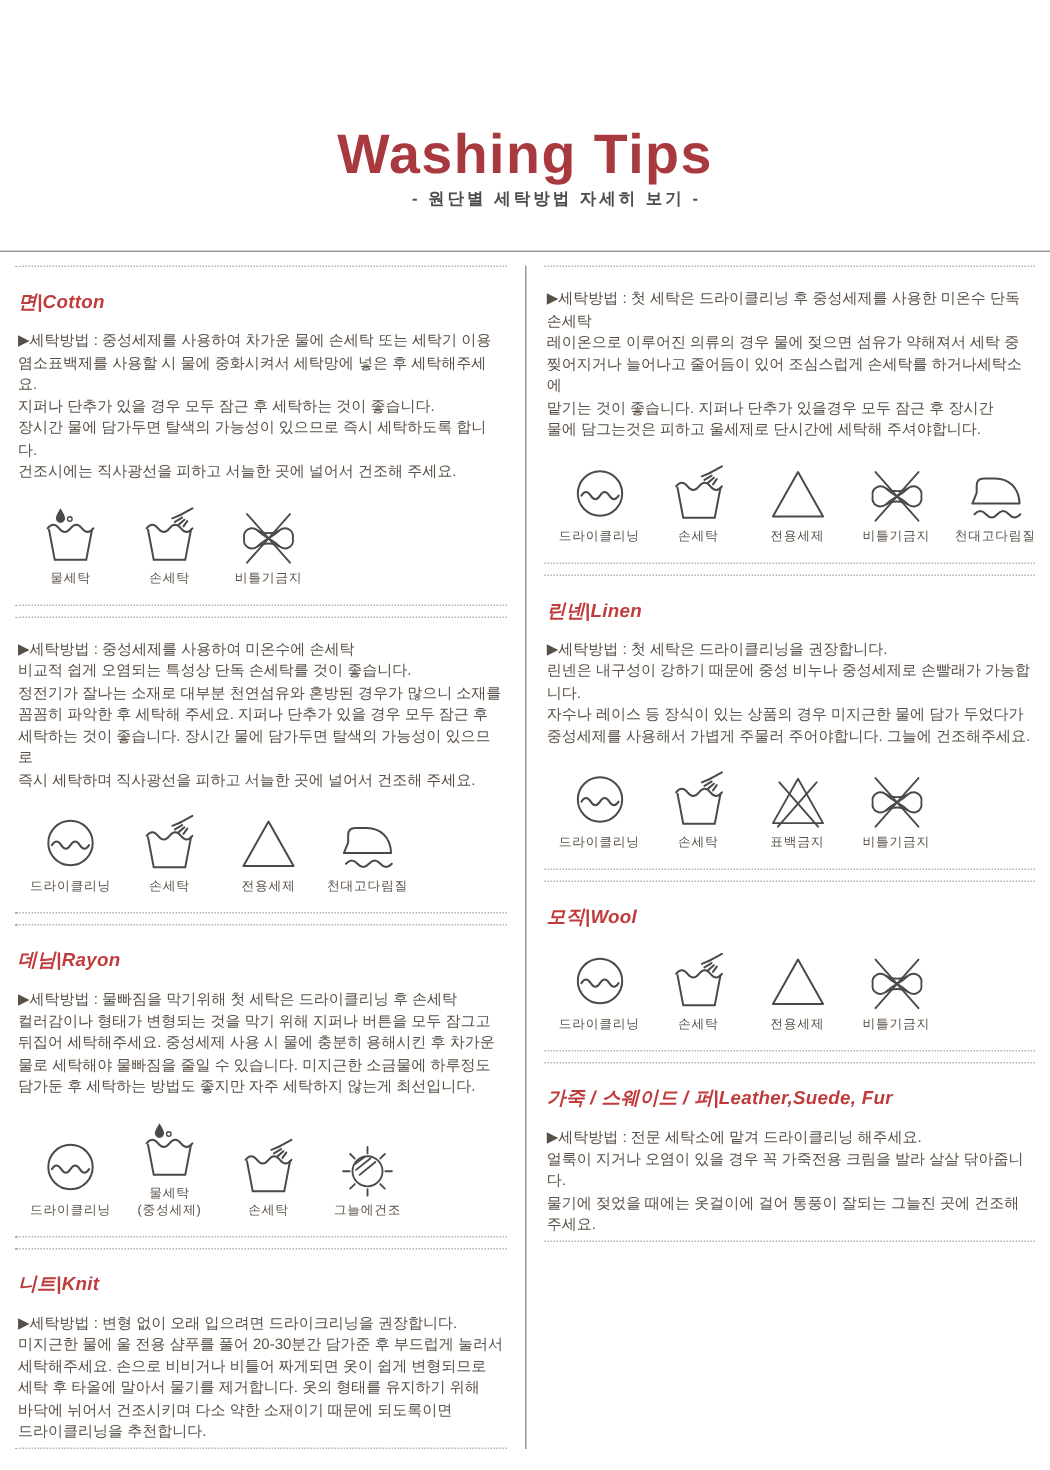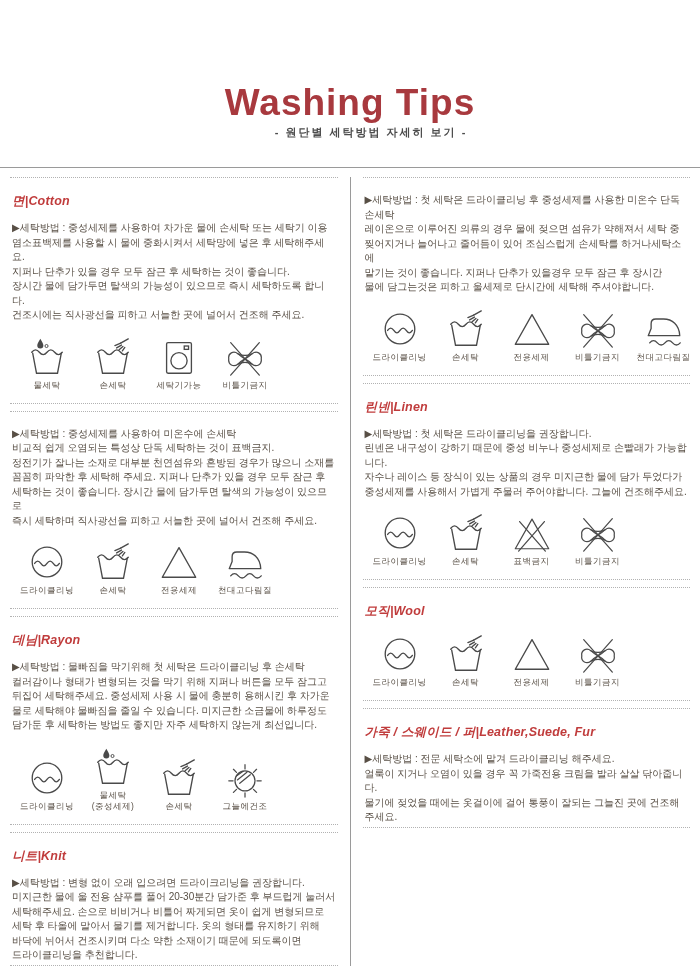--- a/index.html
+++ b/index.html
@@ -130,36 +130,30 @@
             <div class="cl">물세탁</div>
           </div>
           <div class="cell">
             <svg>
                 <use href="#sym-hand-wash"></use>
               </svg>
             <div class="cl">손세탁</div>
           </div>
           <div class="cell">
             <svg>
-                <use href="#sym-machine-wash"></use>
-              </svg>
-            <div class="cl">세탁기가능</div>
-          </div>
-          <div class="cell">
-            <svg>
                 <use href="#sym-no-wring"></use>
               </svg>
             <div class="cl">비틀기금지</div>
           </div>
         </div>
       </div>
 
       <div class="section">
         <p class="method">▶세탁방법 : 중성세제를 사용하여 미온수에 손세탁
-비교적 쉽게 오염되는 특성상 단독 세탁하는 것이 표백금지.
+비교적 쉽게 오염되는 특성상 단독 손세탁를 것이 좋습니다.
 정전기가 잘나는 소재로 대부분 천연섬유와 혼방된 경우가 많으니 소재를
 꼼꼼히 파악한 후 세탁해 주세요. 지퍼나 단추가 있을 경우 모두 잠근 후
 세탁하는 것이 좋습니다. 장시간 물에 담가두면 탈색의 가능성이 있으므로
 즉시 세탁하며 직사광선을 피하고 서늘한 곳에 널어서 건조해 주세요.</p>
         <div class="icons">
           <div class="cell">
             <svg>
                 <use href="#sym-dry-clean"></use>
               </svg>
             <div class="cl">드라이클리닝</div>

